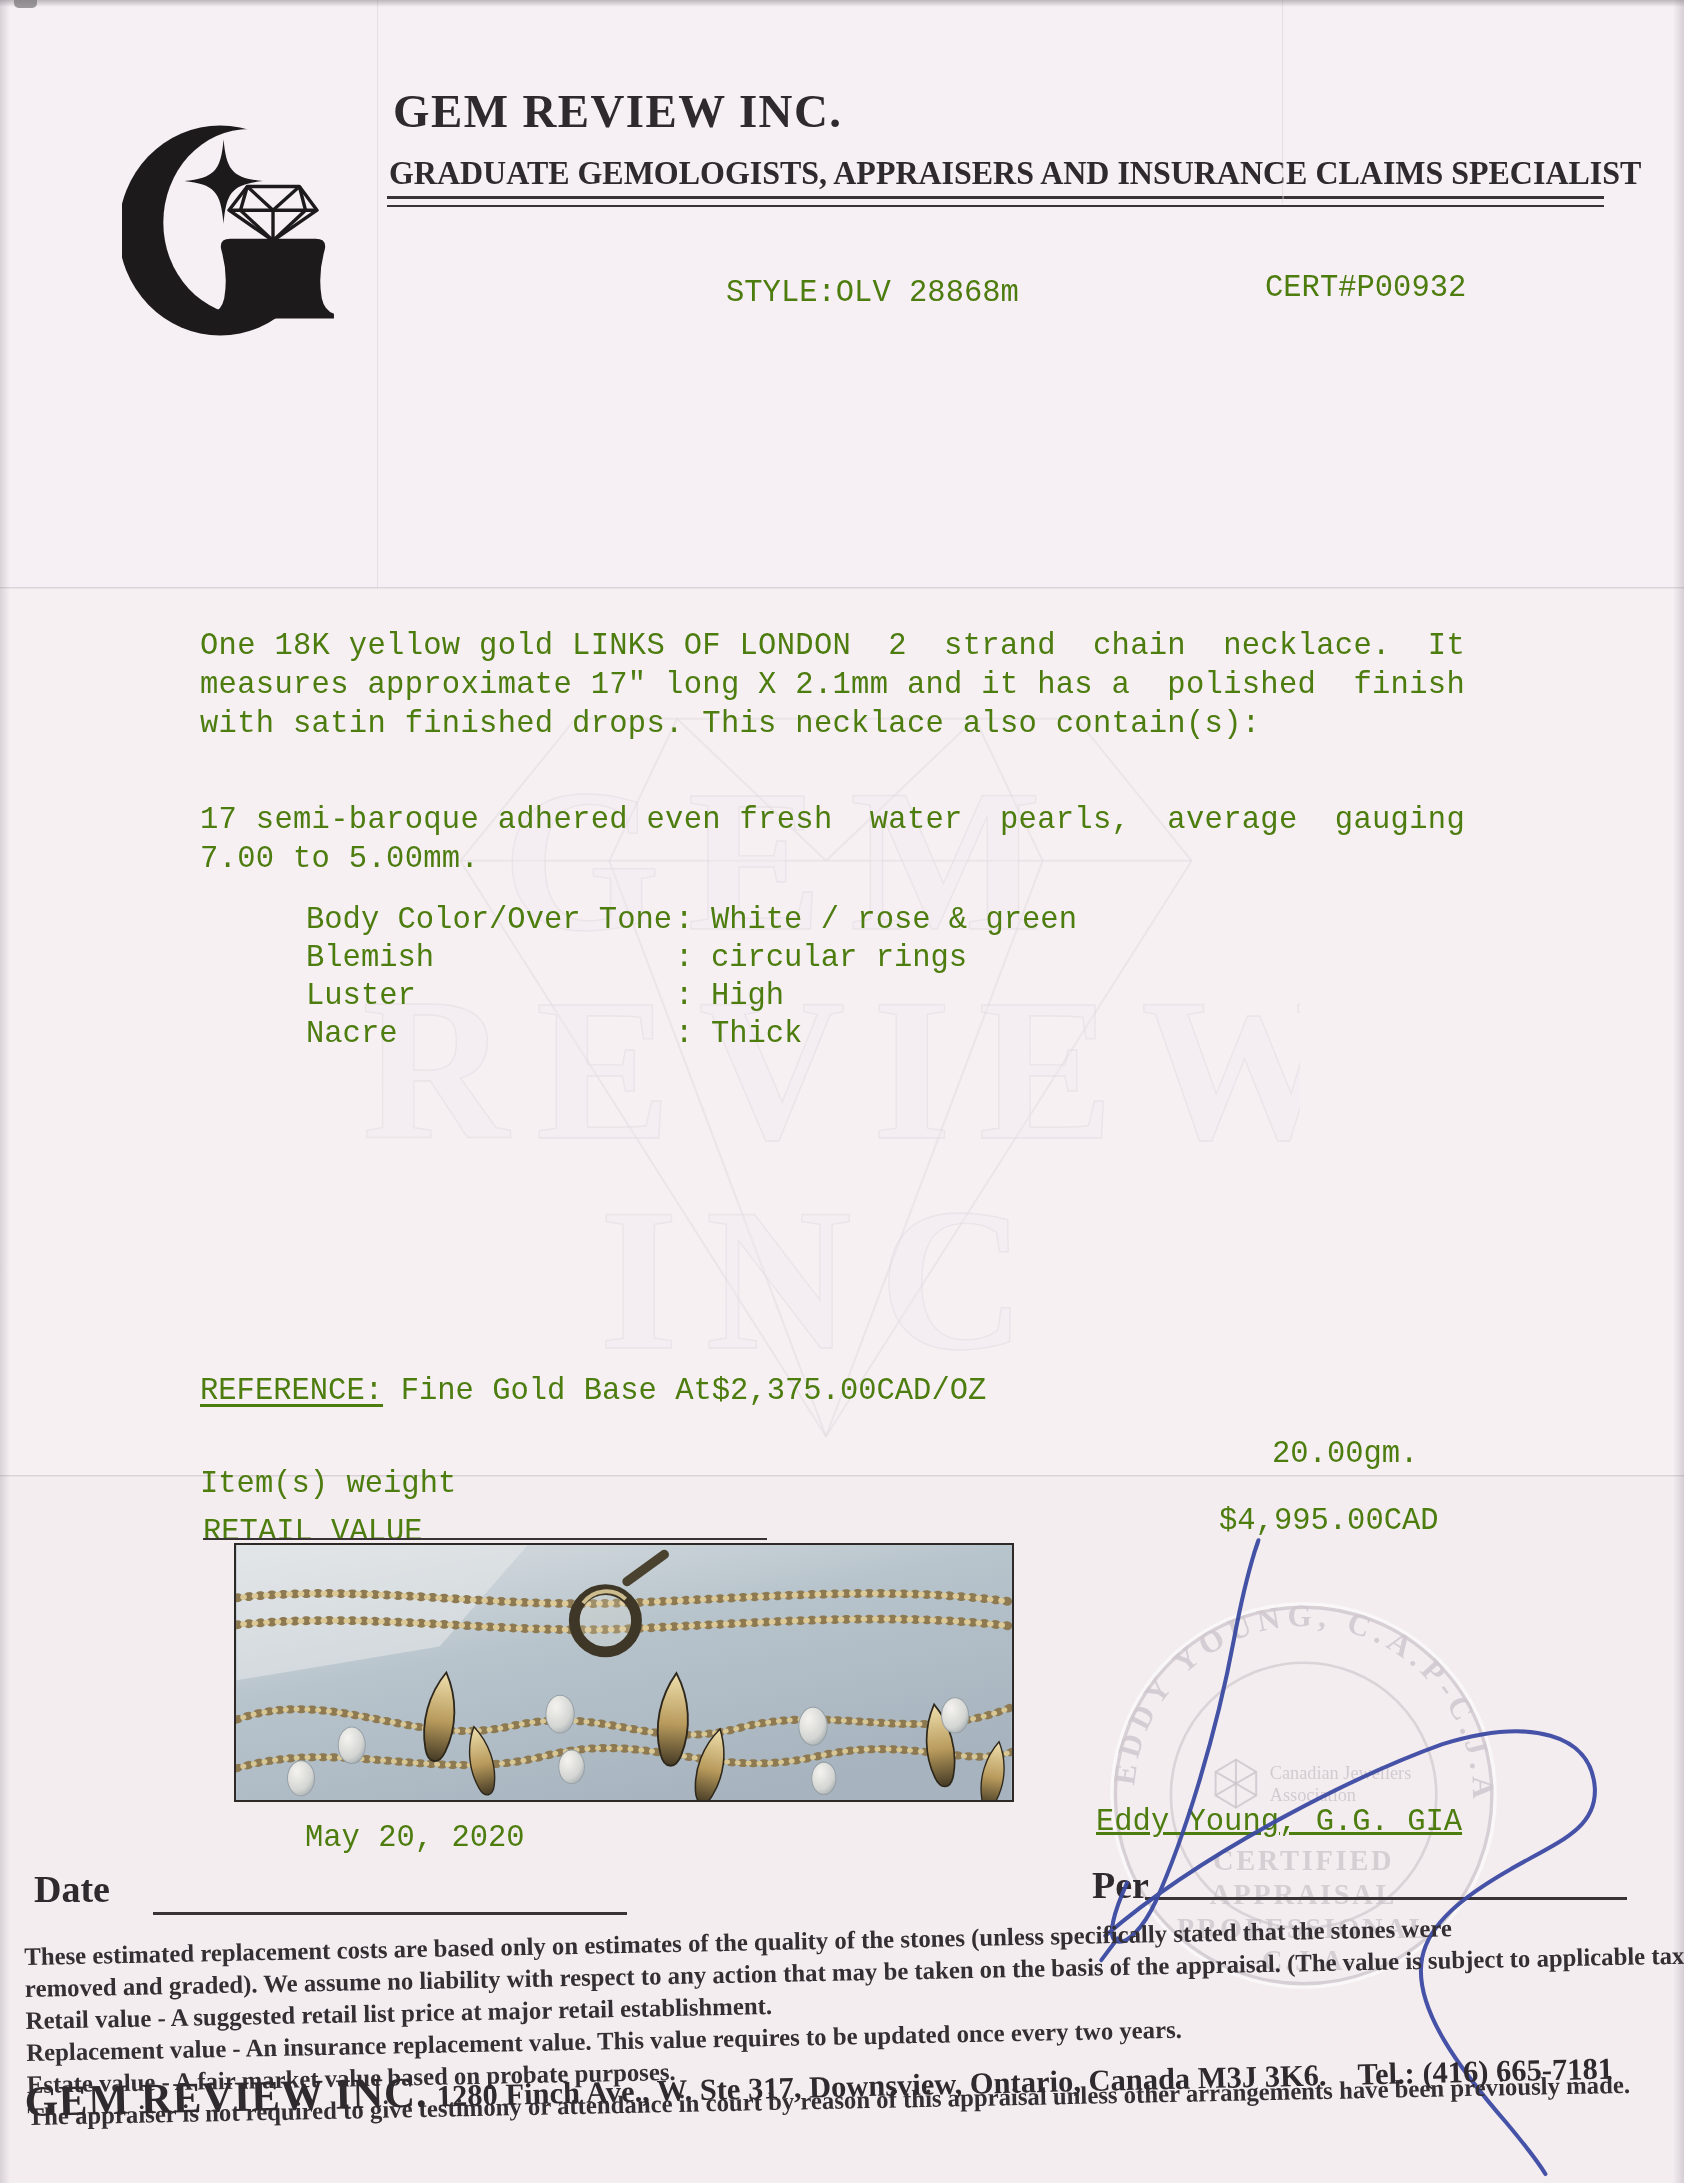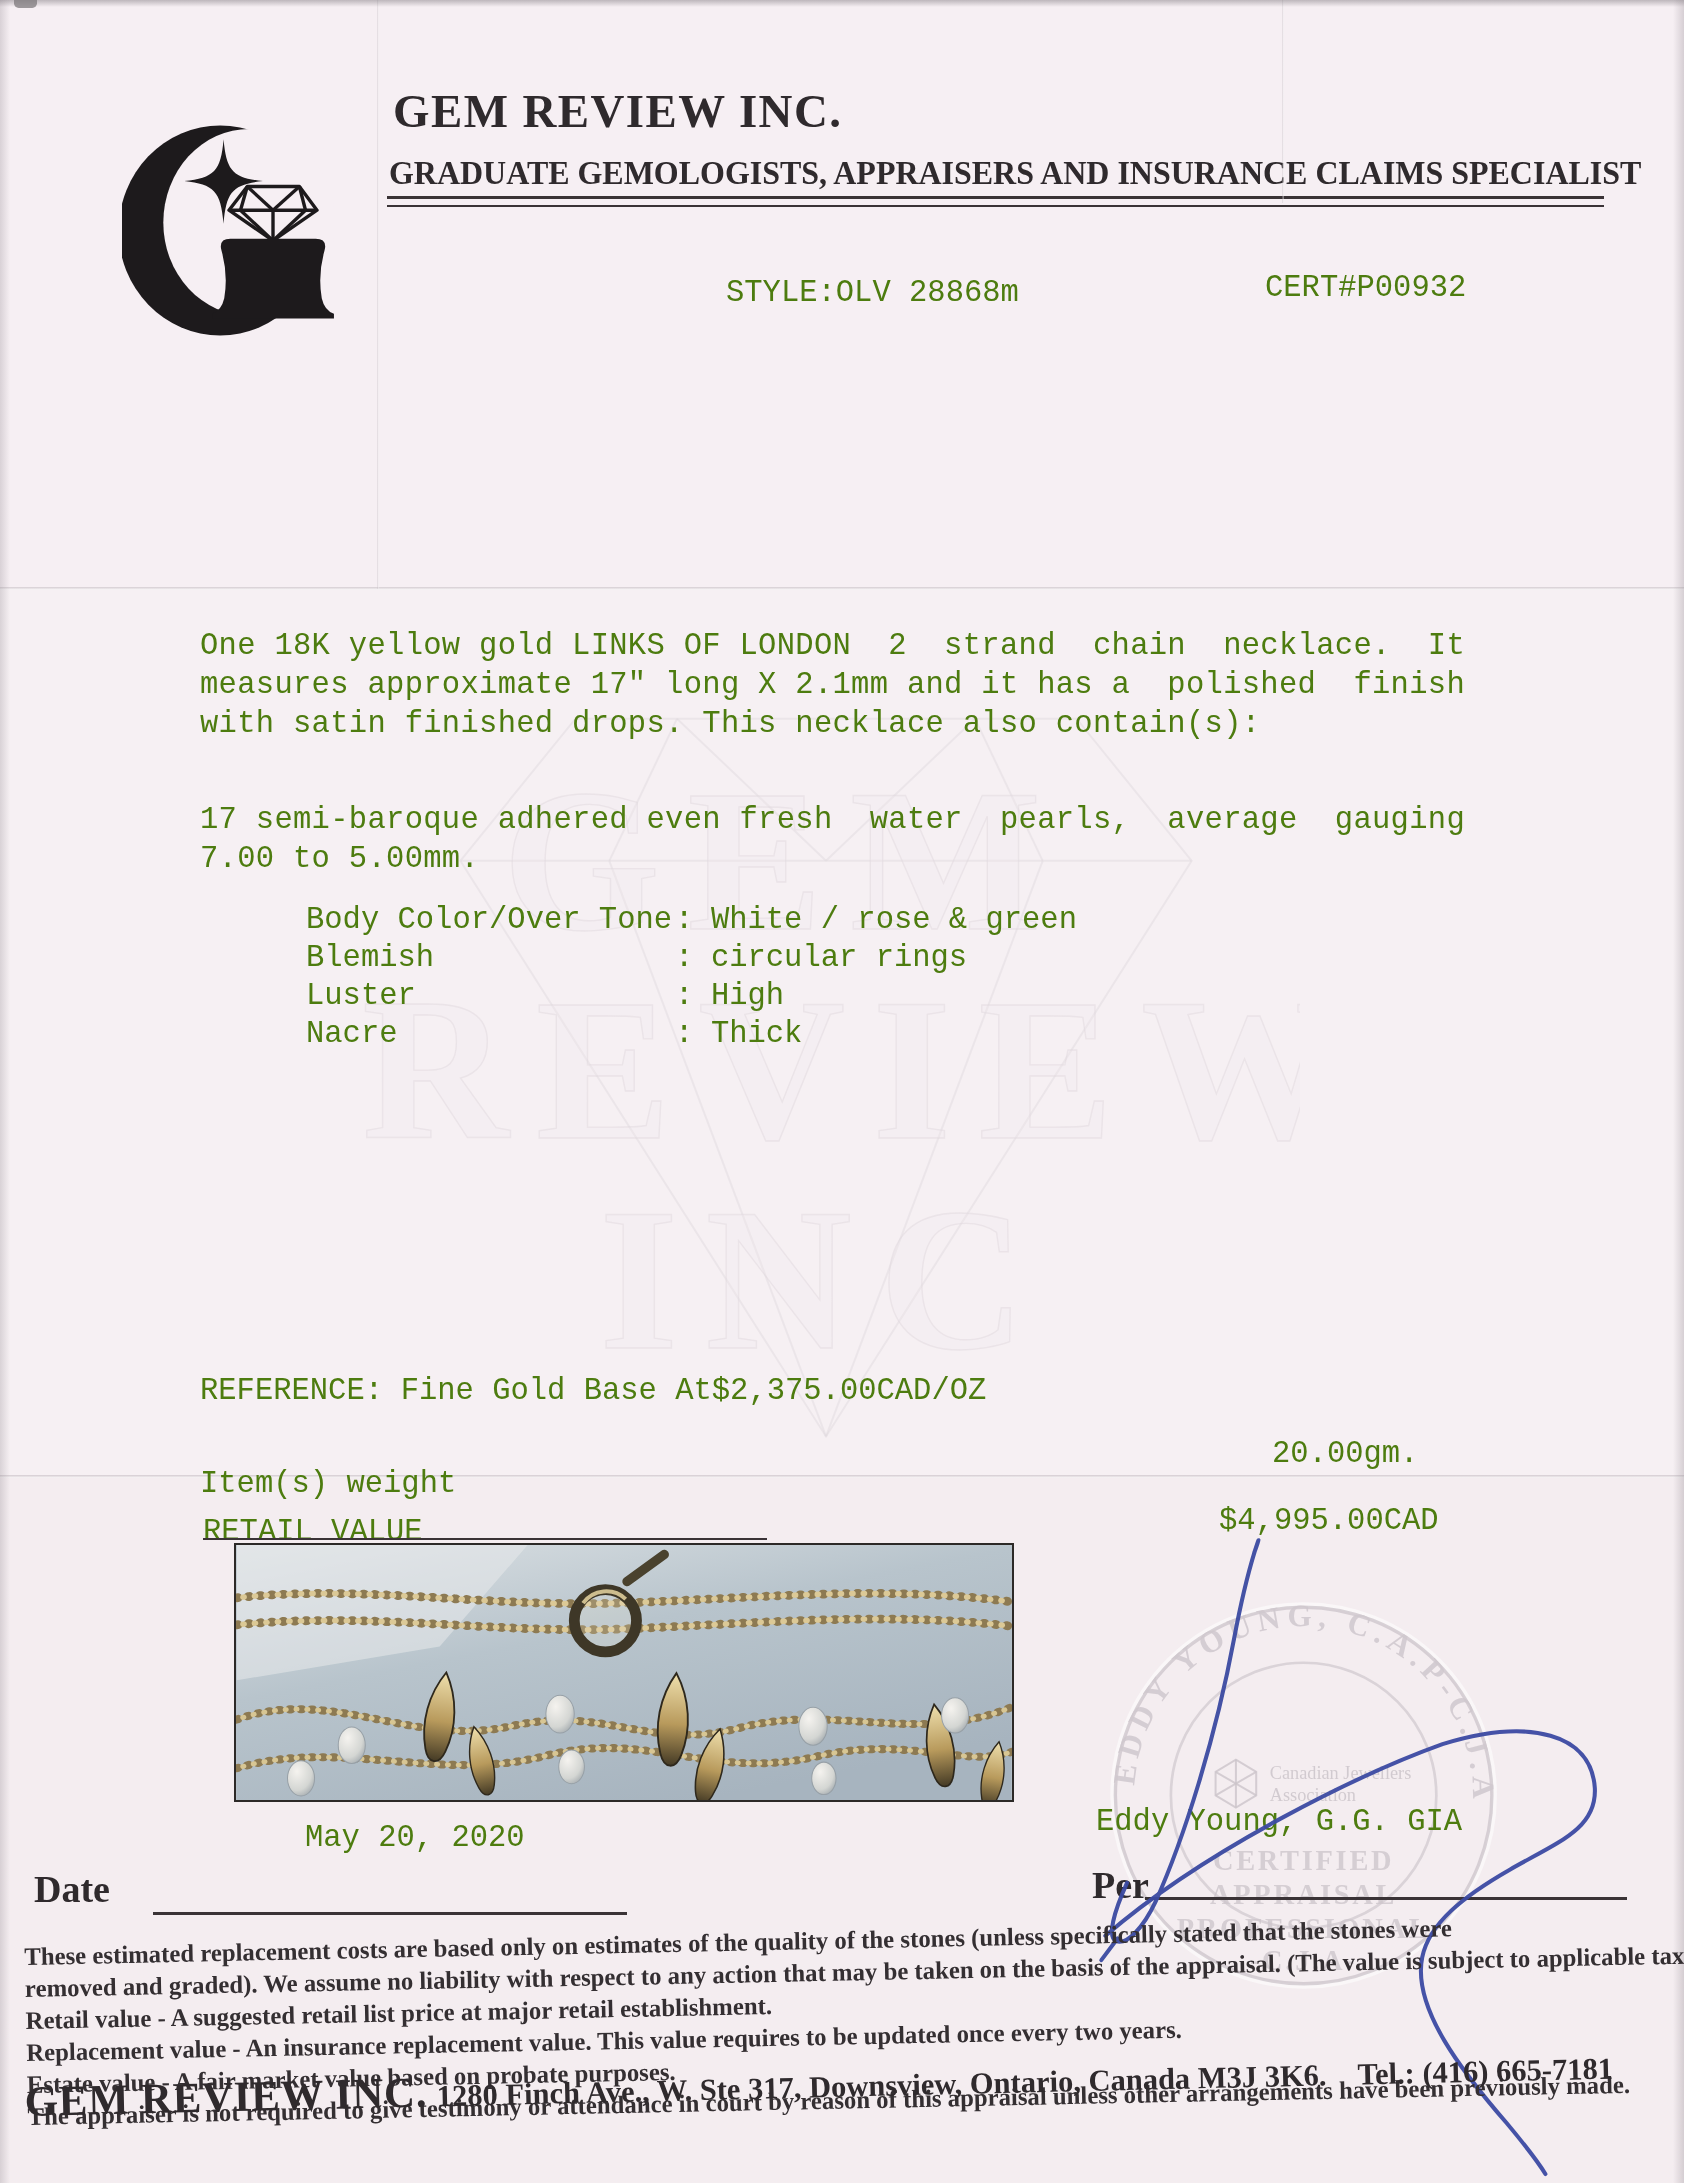--- a/index.html
+++ b/index.html
@@ -31,32 +31,32 @@
 
   .desc{left:200px;top:627px;font-size:30.5px;line-height:39px;letter-spacing:0.3px;}
   .pearls{left:200px;top:801px;font-size:30.5px;line-height:39px;letter-spacing:0.3px;}
   .attrs{left:306px;top:901px;font-size:30.5px;line-height:38px;}
   .attr-row{display:block;}
   .attr-label{display:inline-block;width:369px;}
   .attr-sep{display:inline-block;}
   .attr-value{display:inline-block;padding-left:17.6px;}
 
   .ref-line{left:200px;top:1374px;font-size:30.5px;}
-  .ref-label{text-underline-offset:5.4px;}
+  .ref-label{text-decoration:underline;text-underline-offset:5.4px;}
   .weight-label{left:200px;top:1447px;font-size:30.5px;margin-top:20px;}
   .weight-value{left:1272px;top:1437px;font-size:30.5px;}
   .retail-label{left:203px;top:1515px;font-size:30.5px;}
   .retail-value{left:1219px;top:1504px;font-size:30.5px;}
   .retail-underline{left:203px;top:1538px;width:564px;height:2px;background:#3a3336;}
 
   .photo{left:234px;top:1543px;width:776px;height:255px;border:2.7px solid #2c2927;background:#b5c1ca;}
   .date-value{left:305px;top:1821px;font-size:30.5px;}
   .date-label{left:34px;top:1867px;font-size:38px;}
   .date-line{left:153px;top:1912px;width:474px;height:2.7px;background:#3a3336;}
-  .appraiser{left:1096px;top:1805px;font-size:30.5px;}
+  .appraiser{left:1096px;top:1805px;font-size:30.5px;text-decoration:underline;}
   .per-label{left:1092px;top:1863px;font-size:38px;}
   .per-line{left:1145px;top:1897px;width:482px;height:2.7px;background:#3a3336;}
 
   .disclaimer{left:24.4px;top:1941px;width:1653px;transform:rotate(-1.15deg);transform-origin:left top;}
   .disc-line{font-size:25px;line-height:32px;transform:scaleX(0.99);transform-origin:left top;white-space:nowrap;color:#342f32;}
   .footer{left:24.4px;top:2077px;width:1666px;transform:rotate(-1.35deg);transform-origin:left top;
           display:flex;align-items:baseline;white-space:nowrap;}
   .footer-company{font-size:43px;letter-spacing:0.7px;}
   .footer-address{font-size:30.5px;padding-left:9.5px;}
   .footer-tel{font-size:30.5px;padding-left:31px;}

